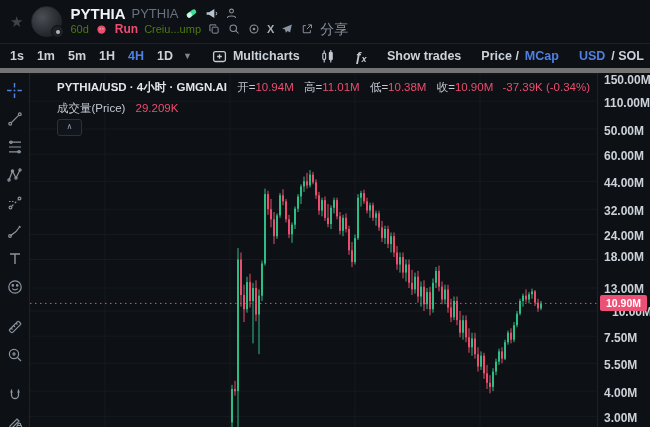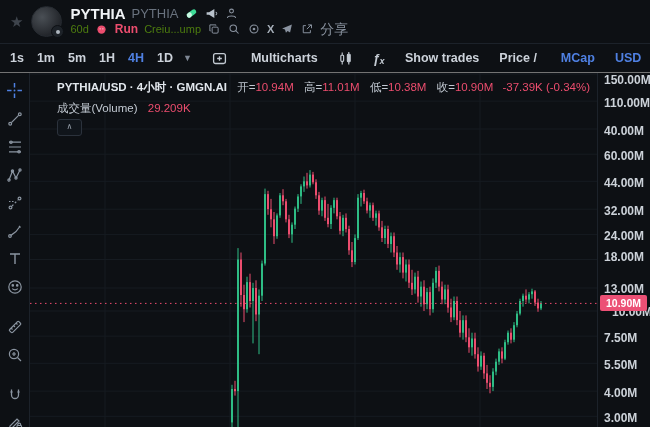--- a/index.html
+++ b/index.html
@@ -21,27 +21,27 @@
   .hicon{display:flex;align-items:center;justify-content:center;width:14px;height:14px;cursor:pointer;}
   .xlogo{font-size:11px;font-weight:800;color:#a7b0ba;cursor:pointer;}
   .share{font-size:14px;color:#8a93a0;cursor:pointer;}
   .spacer{flex:1;}
   .price-col{display:flex;flex-direction:column;align-items:flex-end;gap:2px;}
   .hprice{font-size:15px;font-weight:bold;color:#7de0b0;}
   .hchg{font-size:11px;}
   .hchg .p{color:#69727e;margin-right:4px;}
   .hchg .v{color:#7de0b0;font-weight:bold;}
   
-  .toolbar{height:29px;display:flex;align-items:center;padding:0 10px;gap:10px;border-bottom:1px solid #737373;box-sizing:border-box;font-size:12.5px;font-weight:600;color:#ccd2da;}
+  .toolbar{height:29px;display:flex;align-items:center;padding:0 10px;gap:10px;border-bottom:5px solid #737373;box-sizing:border-box;font-size:12.5px;font-weight:600;color:#ccd2da;}
   .tfs{display:flex;align-items:center;gap:13px;}
   .tf{background:none;border:none;padding:0;font:inherit;color:#ccd2da;cursor:pointer;}
   .tf.active{color:#4f80e2;}
   .caret{color:#7e8794;font-size:9px;cursor:pointer;}
   .vsep{width:1px;height:14px;background:#262d36;}
-  .titem{display:flex;align-items:center;gap:24px;cursor:pointer;white-space:nowrap;}
+  .titem{display:flex;align-items:center;gap:6px;cursor:pointer;white-space:nowrap;}
   .blue{color:#4f80e2;}
   .fx{font-style:italic;font-size:13px;color:#c3cad2;cursor:pointer;}
   .ticon{display:flex;align-items:center;cursor:pointer;}
   
   .main{display:flex;height:354px;position:relative;justify-content:center;}
   .rail{width:30px;border-right:1px solid #1c222a;box-sizing:border-box;display:flex;flex-direction:column;align-items:center;padding-top:9px;gap:12px;}
   .rail .ric{width:17px;height:17px;display:flex;align-items:center;justify-content:center;cursor:pointer;}
   .rail .rdiv{width:18px;height:1px;background:#242b34;}
   .chart{flex:1;position:relative;overflow:hidden;}
   .chart svg{position:absolute;left:0;top:0;}
@@ -514,31 +514,31 @@
       <div class="legend1">
         <span class="t">PYTHIA/USD · 4小时 · GMGN.AI</span>
         <span class="l">开=</span><span class="r">10.94M</span>
         <span class="l">高=</span><span class="r">11.01M</span>
         <span class="l">低=</span><span class="r">10.38M</span>
         <span class="l">收=</span><span class="r">10.90M</span>
         <span class="r" style="margin-left:6px">-37.39K (-0.34%)</span>
         
       </div>
       <div class="legend2">
-        <span class="l">成交量(Volume)</span>
+        <span class="l">成交量(Price)</span>
         <span class="r">29.209K</span>
       </div>
       <div class="collapse-btn">∧</div>
     </div>
 
     <div class="axis" id="axis-labels">
       <div class="price-badge" id="price-badge" style="top: 222px;">10.90M</div>
     <div class="axis-label" style="top: 0px;">150.00M</div>
         <div class="axis-label" style="top: 22.6386px;">110.00M</div>
-        <div class="axis-label" style="top: 50.5033px;">40.00M</div>
+        <div class="axis-label" style="top: 50.5033px;">50.00M</div>
         <div class="axis-label" style="top: 75.6754px;">60.00M</div>
         <div class="axis-label" style="top: 102.814px;">44.00M</div>
         <div class="axis-label" style="top: 130.679px;">32.00M</div>
         <div class="axis-label" style="top: 155.851px;">24.00M</div>
         <div class="axis-label" style="top: 177px;">18.00M</div>
         <div class="axis-label" style="top: 209.498px;">13.00M</div>
         <div class="axis-label" style="top: 232.454px; margin-left: 8px;">10.00M</div>
         <div class="axis-label" style="top: 257.627px;">7.50M</div>
         <div class="axis-label" style="top: 284.765px;">5.50M</div>
         <div class="axis-label" style="top: 312.63px;">4.00M</div>

